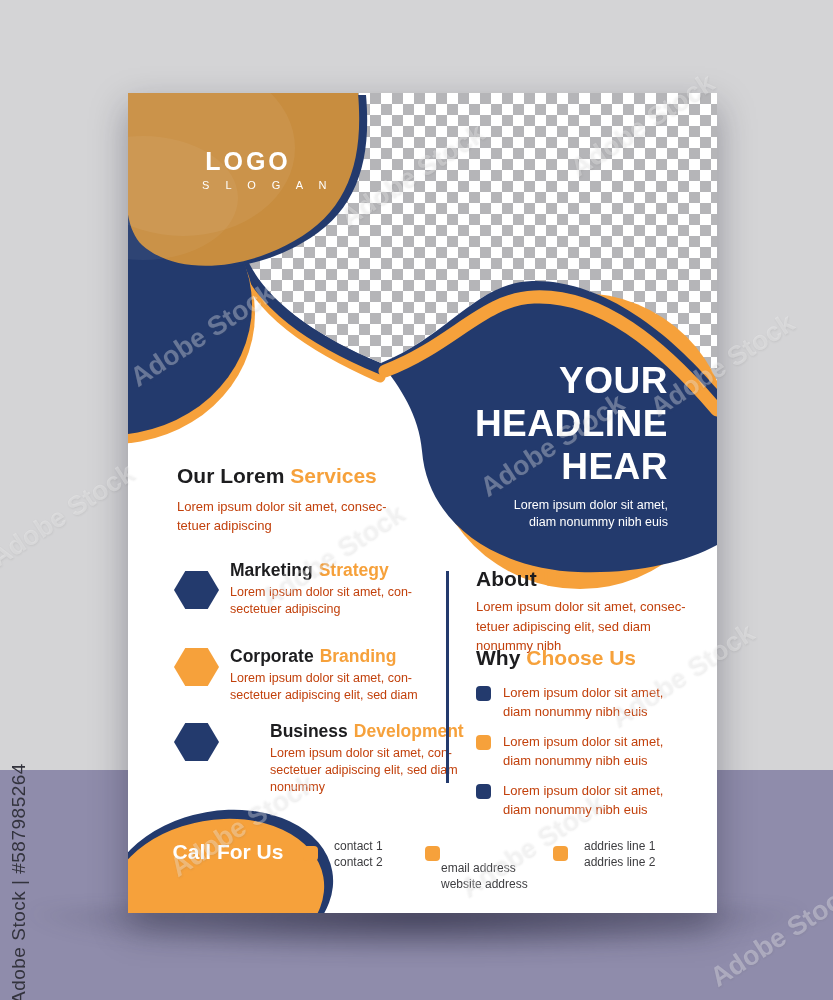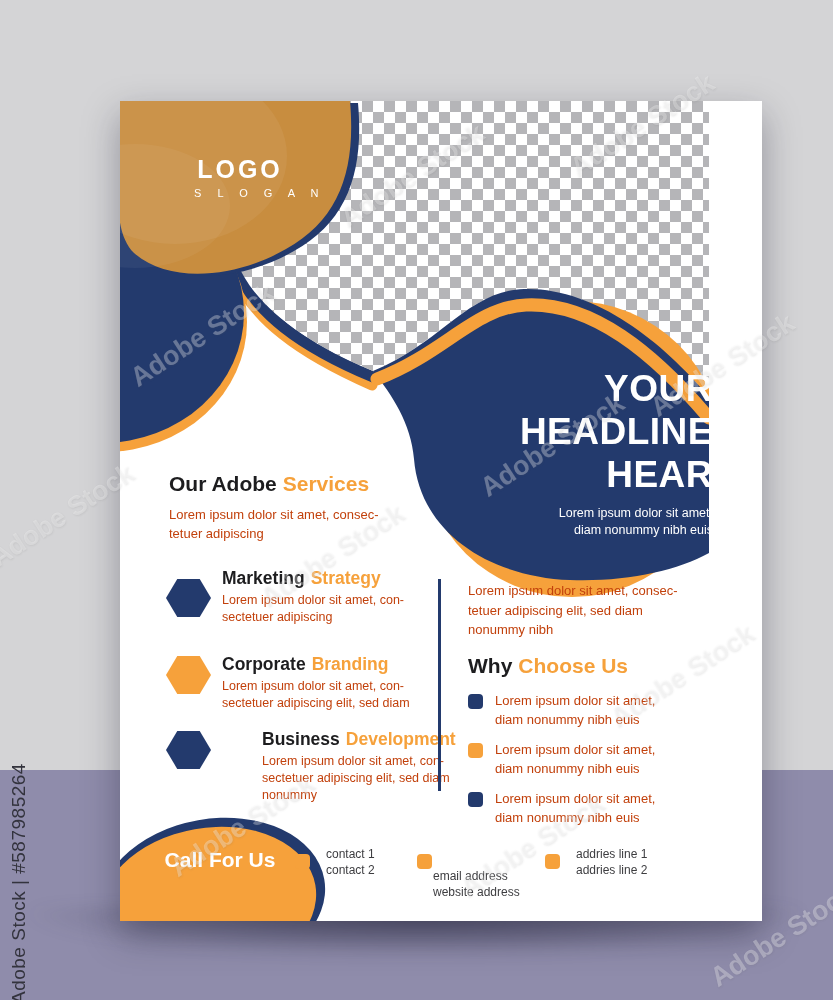--- a/index.html
+++ b/index.html
@@ -12,22 +12,22 @@
     background:radial-gradient(ellipse 55% 85% at 50% 12%,rgba(42,42,66,.55),rgba(42,42,66,0) 72%);
     filter:blur(7px);}
 
   
   .wm{position:absolute;color:rgba(255,255,255,.30);font-weight:bold;font-size:27px;
     transform:rotate(-33deg);white-space:nowrap;z-index:60;text-shadow:0 1px 2px rgba(90,90,90,.12);}
   .wm-vert{position:absolute;left:8px;top:1004px;width:250px;transform:rotate(-90deg);
     transform-origin:0 0;color:#33333d;font-size:19px;z-index:61;letter-spacing:.5px;}
 
   
-  .flyer{position:absolute;left:120px;top:93px;width:642px;height:820px;background:#fff;
-    overflow:hidden;box-shadow:0 14px 34px rgba(20,20,40,.35);margin-top:8px;}
+  .flyer{position:absolute;left:128px;top:93px;width:589px;height:820px;background:#fff;
+    overflow:hidden;box-shadow:0 14px 34px rgba(20,20,40,.35);}
   .art{position:absolute;left:0;top:0;}
 
   .abs{position:absolute;}
   .pre{white-space:pre-line;}
 
   
   .logo-block{left:35px;top:54px;width:170px;text-align:center;color:#fff;z-index:5;}
   .logo-name{font-size:25px;font-weight:bold;letter-spacing:3px;}
   .logo-slogan{font-size:11px;letter-spacing:6.5px;margin-top:3px;text-align:right;}
 
@@ -126,21 +126,21 @@
     <div class="abs headline-block">
       <div class="headline-line">YOUR</div>
       <div class="headline-line">HEADLINE</div>
       <div class="headline-line">HEAR</div>
       <div class="headline-sub pre">Lorem ipsum dolor sit amet,
 diam nonummy nibh euis</div>
     </div>
 
     <div class="abs services-head">
       <div class="services-title">
-        <span class="c-dark">Our Adobe</span><span class="c-orange gap">Services</span>
+        <span class="c-dark">Our Lorem</span><span class="c-orange gap">Services</span>
       </div>
       <div class="services-intro pre c-body">Lorem ipsum dolor sit amet, consec-
 tetuer adipiscing</div>
     </div>
 
     <div class="service-item" style="top:467px;align-items:center;">
       <div class="hex hex-navy"></div>
       <div class="service-text">
         <div class="service-title">
           <span class="c-dark">Marketing</span><span class="c-orange gap">Strategy</span>
@@ -167,20 +167,23 @@
         </div>
         <div class="service-desc pre c-body">Lorem ipsum dolor sit amet, con-
 sectetuer adipiscing elit, sed diam
 nonummy</div>
       </div>
     </div>
 
     <div class="abs divider"></div>
 
     <div class="abs about-block">
+      <div class="col-title">
+        <span class="c-dark">About</span><span class="c-orange gap">Us</span>
+      </div>
       <div class="col-body pre c-body">Lorem ipsum dolor sit amet, consec-
 tetuer adipiscing elit, sed diam
 nonummy nibh</div>
     </div>
 
     <div class="abs why-block">
       <div class="col-title">
         <span class="c-dark">Why</span><span class="c-orange gap">Choose Us</span>
       </div>
       <div class="why-bullets">

